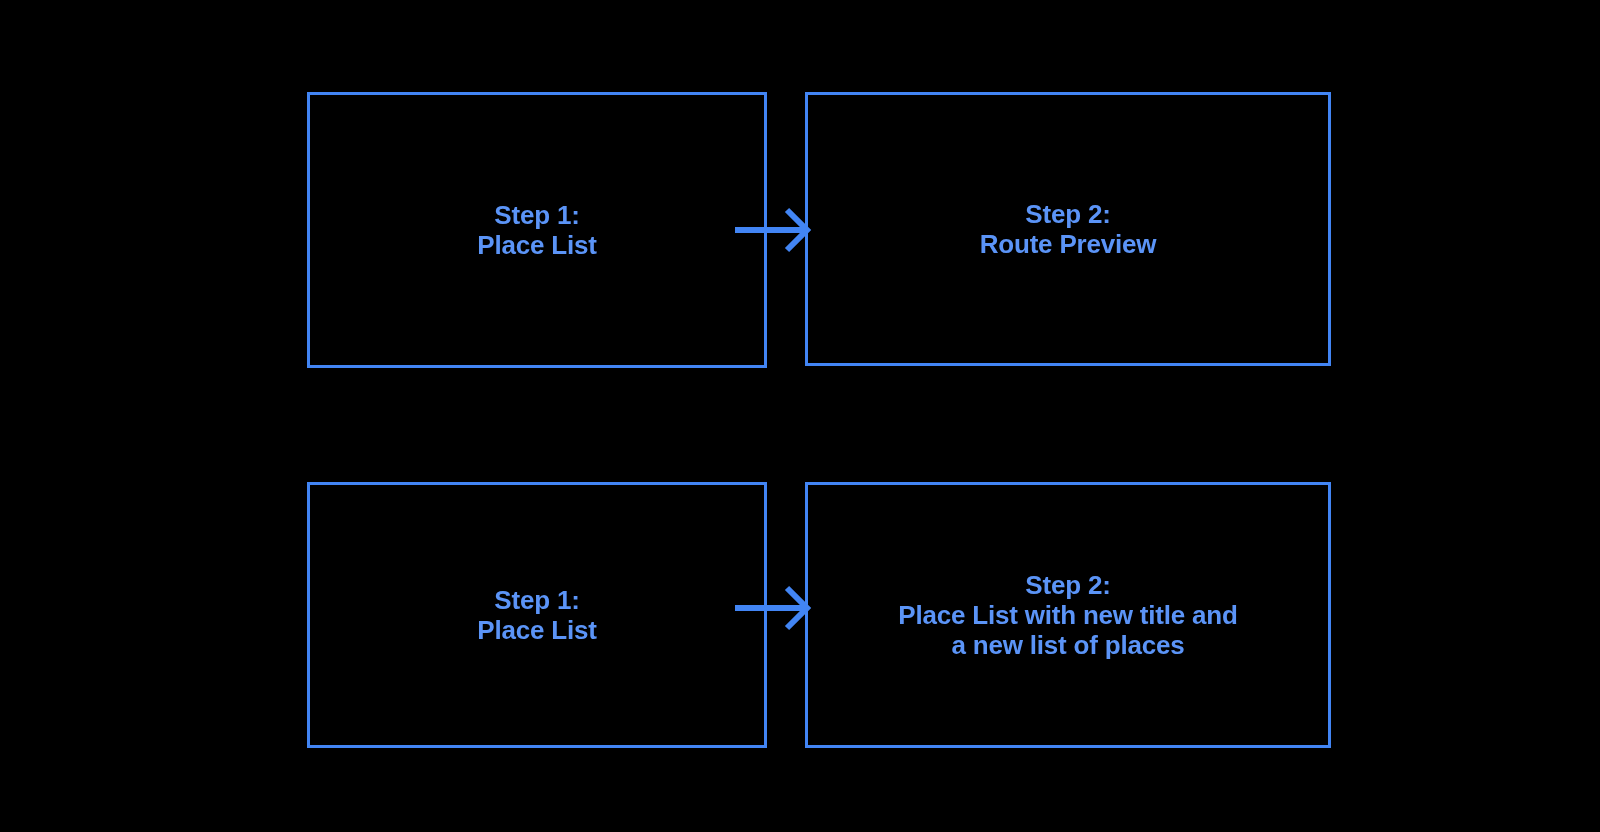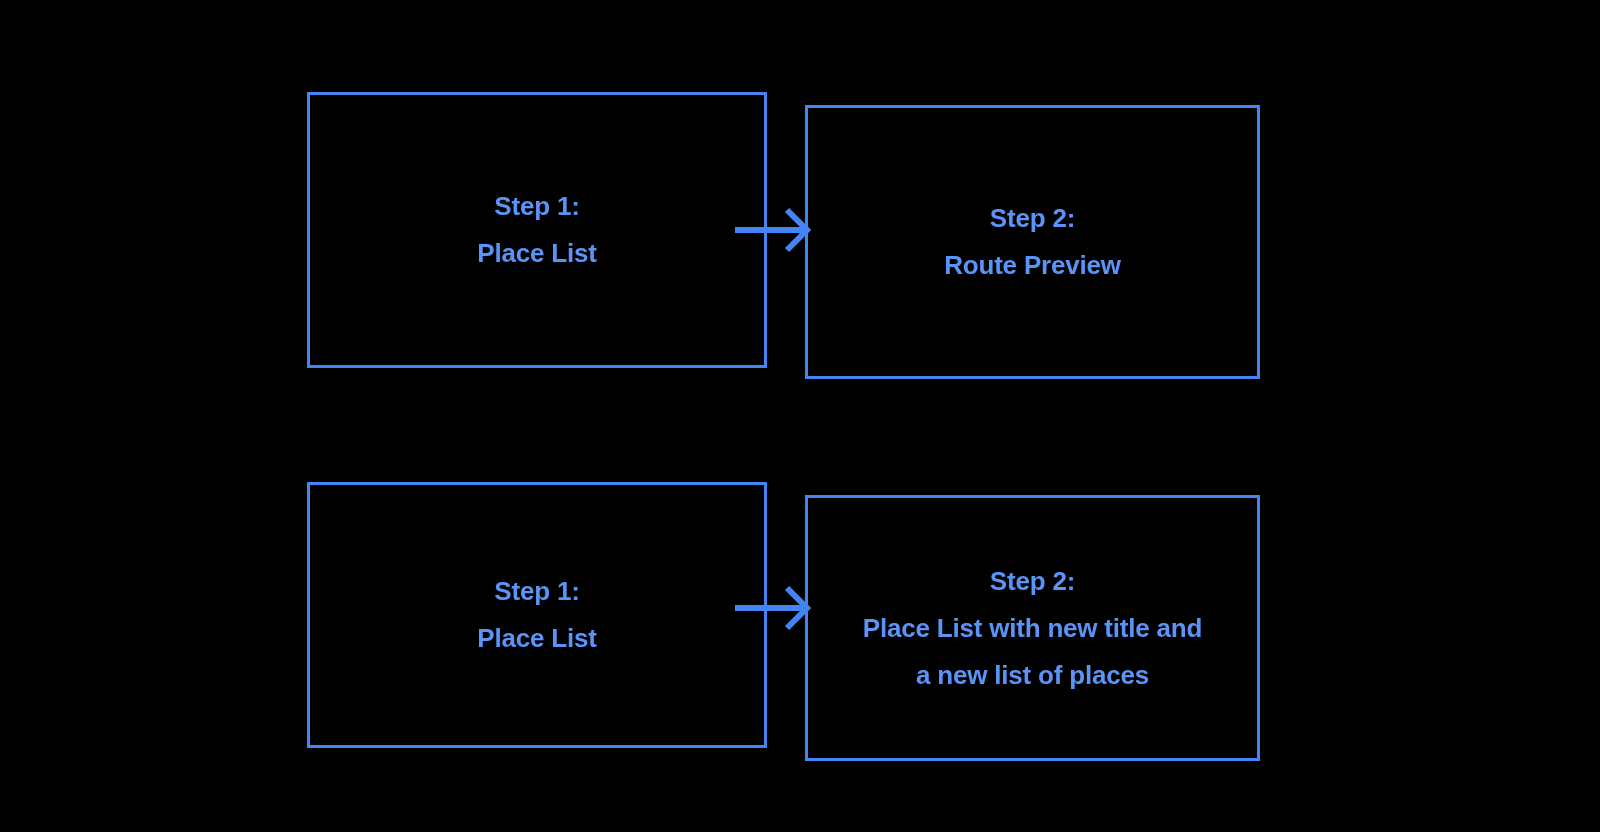--- a/index.html
+++ b/index.html
@@ -40,33 +40,32 @@
     justify-content: center;
     text-align: center;
   }
 
   .box-from {
     left: 307px;
     width: 460px;
   }
   .box-to {
     left: 805px;
-    width: 455px;
-    margin-top: 13px;
+    width: 526px;
   }
   #row-0 .step-box { top: 0; height: 276px; }
   #row-1 .step-box { top: 0; height: 266px; }
   #row-0 .box-to  { height: 274px; }
 
   .box-label {
     color: #5b94f7;
     font-family: "Liberation Sans", sans-serif;
     font-size: 26px;
     font-weight: bold;
-    line-height: 47px;
+    line-height: 30px;
     letter-spacing: -0.2px;
     white-space: pre-line;
     padding: 0 10px;
   }
 
   .connector {
     position: absolute;
     pointer-events: none;
   }
   #row-0 .connector { left: 725px; top: 106px; width: 92px; height: 64px; }

